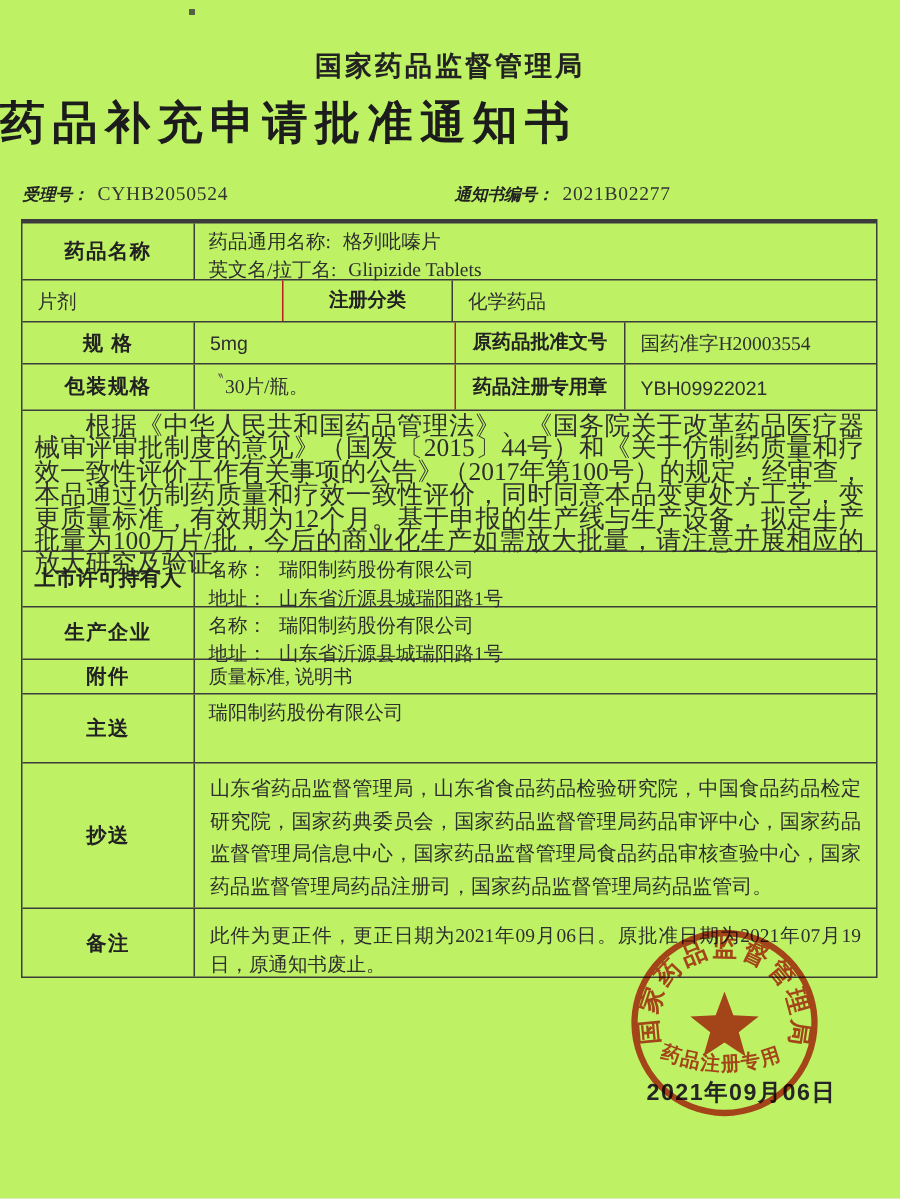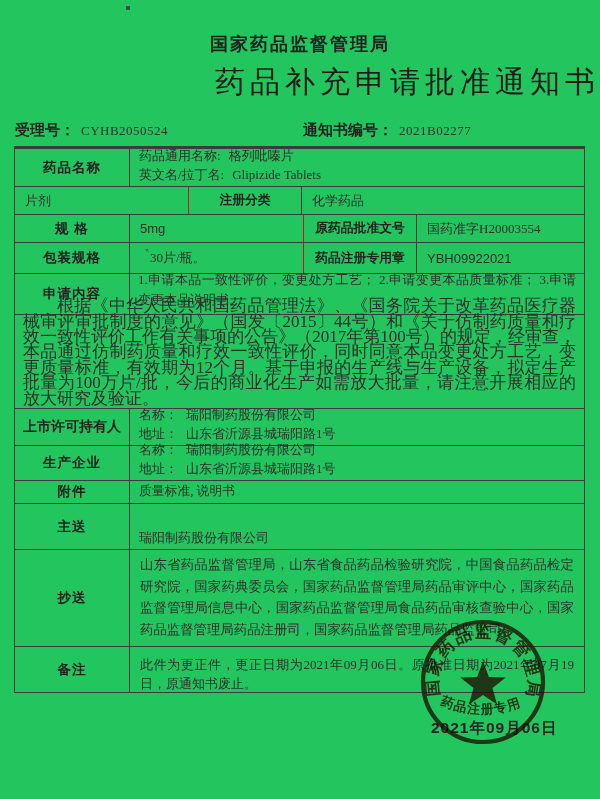--- a/index.html
+++ b/index.html
@@ -1,34 +1,34 @@
 <!DOCTYPE html>
 <html><head>
 <meta charset="utf-8">
 <style>
   html,body{margin:0;padding:0;background:#e8e8e8;}
   .page{
     position:relative;width:600px;height:799px;margin:0 auto;
-    background:#22c55e;overflow:hidden;
+    background:#bef264;overflow:hidden;
     font-family:"Liberation Serif","DejaVu Serif",serif;color:#2e2e2e;
   }
   .artifact-dot{position:absolute;left:126px;top:6px;width:4px;height:4px;background:#3a3a3a;opacity:.8;}
   .org{
     position:absolute;top:32px;left:0;width:100%;text-align:center;
     font-family:"Liberation Sans","DejaVu Sans",sans-serif;font-weight:bold;
     font-size:18px;letter-spacing:2px;color:#222;
   }
   .title{
-    position:absolute;top:62px;left:0;width:100%;text-align:right;
-    font-size:30px;font-weight:400;letter-spacing:5px;color:#1c1c1c;
+    position:absolute;top:62px;left:0;width:100%;text-align:left;
+    font-size:30px;font-weight:700;letter-spacing:5px;color:#1c1c1c;
   }
   .refline{position:absolute;top:121px;left:15px;width:570px;height:18px;font-size:13px;}
   .ref-item{position:absolute;top:0;white-space:nowrap;}
   .ref-item.right{left:288px;}
-  .ref-label{font-family:"Liberation Sans","DejaVu Sans",sans-serif;font-weight:bold;color:#222;font-size:15px;}
+  .ref-label{font-family:"Liberation Sans","DejaVu Sans",sans-serif;font-weight:bold;color:#222;font-size:11px;font-style:italic;}
   .ref-value{margin-left:6px;letter-spacing:.5px;color:#333;}
 
   .tbl{
     position:absolute;left:14px;top:146px;width:571px;
     border:1.5px solid #3c3c3c;border-top-width:3px;box-sizing:border-box;
     background:transparent;
   }
   .row{display:flex;border-bottom:1px solid #3c3c3c;box-sizing:border-box;}
   .row:last-child{border-bottom:none;}
   .lbl{
@@ -42,21 +42,21 @@
     width:113px;min-width:113px;border-right:1px solid #3c3c3c;box-sizing:border-box;
     display:flex;align-items:center;justify-content:center;text-align:center;
     font-family:"Liberation Sans","DejaVu Sans",sans-serif;font-weight:bold;
     font-size:12.8px;color:#222;padding:0 1px;
   }
   .v1{
     width:174px;min-width:174px;border-right:1px solid #b91c1c;box-sizing:border-box;
     display:flex;align-items:center;padding-left:10px;font-size:13px;
   }
   .v2{flex:1;display:flex;align-items:center;padding-left:10px;font-size:13px;box-sizing:border-box;}
-  .c{flex:1;display:flex;flex-direction:column;justify-content:flex-end;padding:2px 9px;font-size:13px;line-height:19px;box-sizing:border-box;}
+  .c{flex:1;display:flex;flex-direction:column;justify-content:space-between;padding:2px 9px;font-size:13px;line-height:19px;box-sizing:border-box;}
   .c .line{white-space:nowrap;}
   .c .sublabel{margin-right:8px;}
   .sans{font-family:"Liberation Sans","DejaVu Sans",sans-serif;}
   .conclusion{font-size:17px;line-height:15.4px;text-align:justify;text-indent:2em;padding:2px 8px;}
   .application{font-size:13px;line-height:20px;text-align:justify;padding:4px 8px;}
   .cc-text{font-size:13.4px;line-height:21.5px;text-align:justify;padding:6px 10px;}
   .remarks{font-size:13px;line-height:19px;text-align:justify;padding:0 10px;justify-content:flex-start;padding-top:8px;}
   .pkg-mark{font-size:9px;color:#555;position:relative;top:-5px;margin-right:1px;}
 
   .seal{position:absolute;left:413px;top:612px;mix-blend-mode:multiply;opacity:.92;}
@@ -115,24 +115,20 @@
     <div class="row" style="height:31px">
       <div class="lbl">包装规格</div>
       <div class="v1">
         <span class="pkg-mark">〝</span>
           <span>30片/瓶。</span>
       </div>
       <div class="lbl2">药品注册专用章</div>
       <div class="v2 sans">YBH09922021</div>
     </div>
 
-    <div class="row" style="height:41px">
-      <div class="lbl">申请内容</div>
-      <div class="c application">1.申请本品一致性评价，变更处方工艺； 2.申请变更本品质量标准； 3.申请变更本品说明书。</div>
-    </div>
 
     <div class="row" style="height:94px">
       <div class="c conclusion">根据《中华人民共和国药品管理法》、《国务院关于改革药品医疗器械审评审批制度的意见》（国发〔2015〕44号）和《关于仿制药质量和疗效一致性评价工作有关事项的公告》（2017年第100号）的规定，经审查，本品通过仿制药质量和疗效一致性评价，同时同意本品变更处方工艺，变更质量标准，有效期为12个月。基于申报的生产线与生产设备，拟定生产批量为100万片/批，今后的商业化生产如需放大批量，请注意开展相应的放大研究及验证。</div>
     </div>
 
     <div class="row" style="height:37px">
       <div class="lbl small">上市许可持有人</div>
       <div class="c">
         <div class="line">
           <span class="sublabel">名称：</span><span>瑞阳制药股份有限公司</span>

